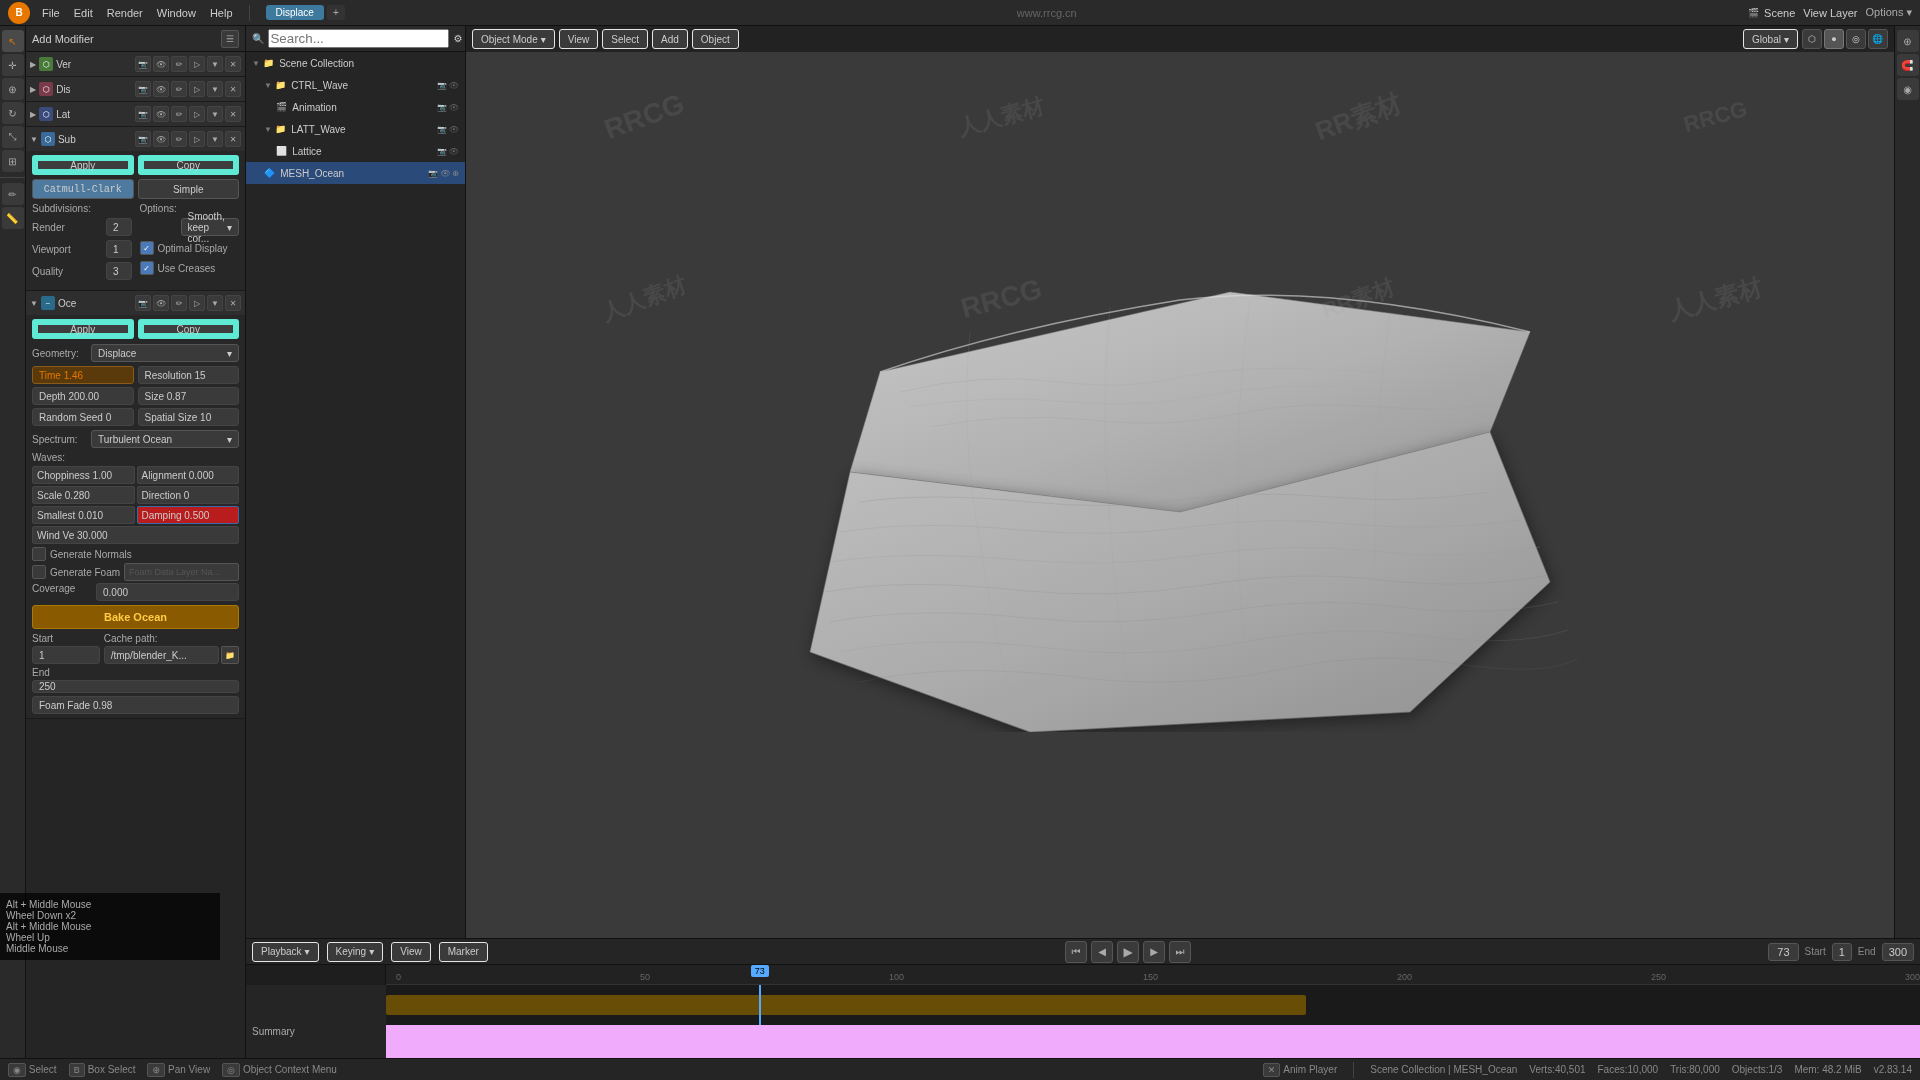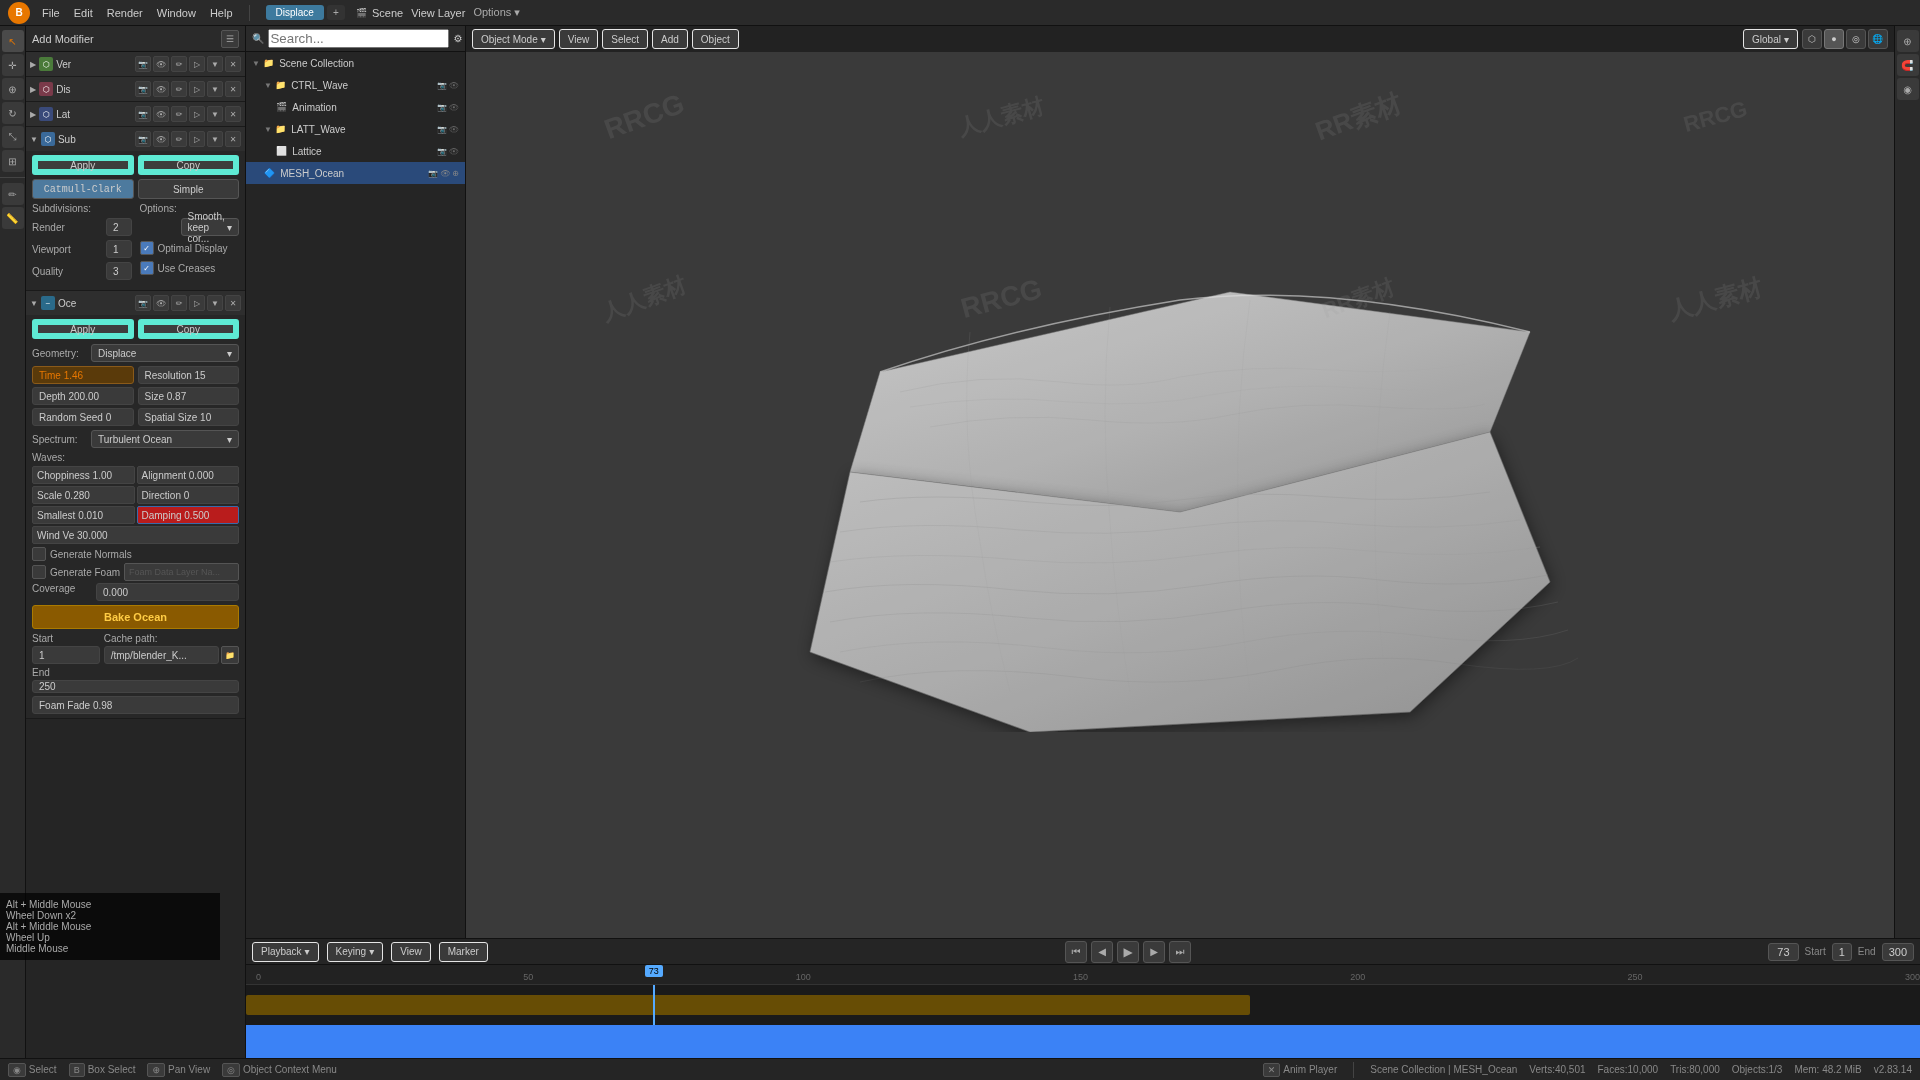--- a/index.html
+++ b/index.html
@@ -368,21 +368,21 @@
       display: flex;
       flex-direction: column;
       align-items: center;
       padding: 4px 0;
       gap: 2px;
     }
 
     
     .timeline-area {
       height: 120px;
-      background: #3b82f6;
+      background: #f0abfc;
       border-top: 1px solid #111;
       display: flex;
       flex-direction: column;
     }
 
     .timeline-toolbar {
       height: 26px;
       background: #252525;
       display: flex;
       align-items: center;
@@ -432,20 +432,23 @@
     <span>File</span>
     <span>Edit</span>
     <span>Render</span>
     <span>Window</span>
     <span>Help</span>
   </div>
   <div class="sep"></div>
   <div style="display:flex;gap:3px;align-items:center;">
     <div style="background:#3d7a9e;padding:2px 10px;border-radius:3px;font-size:10px;color:white;">Displace</div>
     <div style="background:#333;padding:2px 6px;border-radius:3px;font-size:10px;color:#aaa;">+</div>
+  </div>
+  <div class="top-bar-center">
+    <span style="font-size:11px;color:#666;">www.rrcg.cn</span>
   </div>
   <div class="top-bar-right">
     <div style="display:flex;align-items:center;gap:4px;">
       <span style="font-size:9px;color:#aaa;">🎬</span>
       <span>Scene</span>
     </div>
     <div style="display:flex;align-items:center;gap:4px;">
       <span>View Layer</span>
     </div>
     <div style="color:#aaa;cursor:pointer;">Options ▾</div>
@@ -874,20 +877,24 @@
           <div style="background:#3a3a3a;border:1px solid #555;border-radius:3px;padding:2px 8px;font-size:11px;color:#ccc;cursor:pointer;">73</div>
           <span style="font-size:10px;color:#888;">Start</span>
           <div style="background:#3a3a3a;border:1px solid #555;border-radius:3px;padding:2px 6px;font-size:11px;color:#ccc;cursor:pointer;">1</div>
           <span style="font-size:10px;color:#888;">End</span>
           <div style="background:#3a3a3a;border:1px solid #555;border-radius:3px;padding:2px 6px;font-size:11px;color:#ccc;cursor:pointer;">300</div>
         </div>
       </div>
 
       <div style="display:flex;flex:1;overflow:hidden;">
 
+        <div style="width:140px;background:#252525;border-right:1px solid #111;flex-shrink:0;">
+          <div style="height:20px;background:#1e1e1e;"></div>
+          <div class="timeline-label">Summary</div>
+        </div>
 
         <div style="flex:1;position:relative;overflow:hidden;">
 
           <div style="height:20px;background:#222;position:relative;border-bottom:1px solid #333;display:flex;align-items:flex-end;padding-bottom:2px;">
             <div style="position:absolute;left:0;right:0;display:flex;justify-content:space-between;padding:0 0 0 10px;">
               <span style="font-size:9px;color:#666;">0</span>
               <span style="font-size:9px;color:#666;">50</span>
               <span style="font-size:9px;color:#666;">100</span>
               <span style="font-size:9px;color:#666;">150</span>
               <span style="font-size:9px;color:#666;">200</span>

